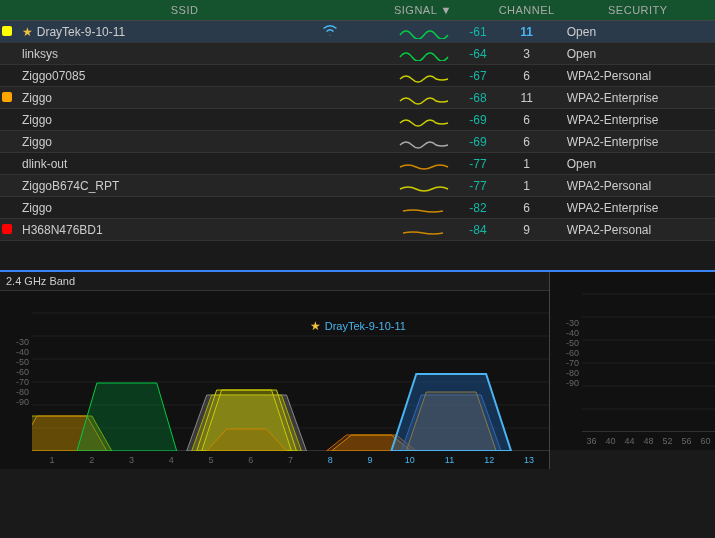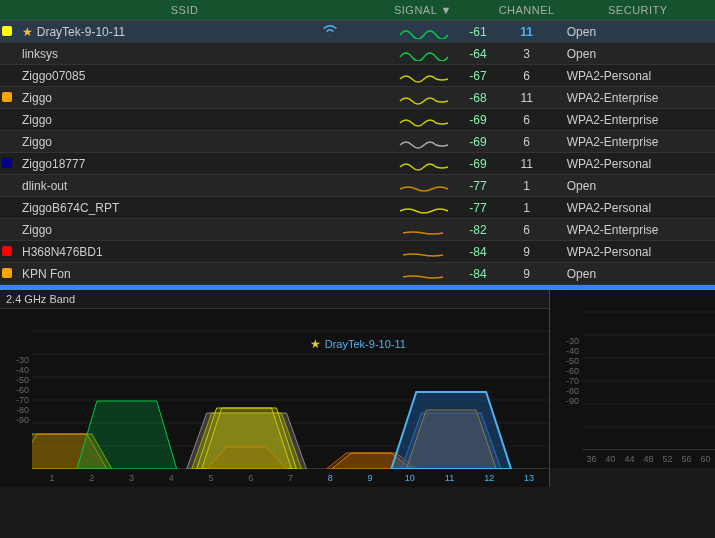--- a/index.html
+++ b/index.html
@@ -57,27 +57,28 @@
     .signal-bar-container {
       display: flex;
       align-items: center;
       justify-content: flex-end;
       gap: 4px;
     }
     .signal-num {
       display: inline-block;
       width: 30px;
       text-align: right;
-      color: #86efac;
+      color: #14b8a6;
     }
 
     
     .bottom-panels {
       display: flex;
-      border-top: 5px solid #3b82f6;
+      border-top: 2px solid #3b82f6;
+      margin-top: 29px;
     }
     .panel-24 {
       width: 550px;
       border-right: 1px solid #444;
     }
     .panel-5 {
       flex: 1;
     }
     .panel-title {
       color: #ccc;
@@ -264,38 +265,20 @@
               <svg width="55" height="14" viewBox="0 0 55 14">
                 <path d="M2,10 Q8,4 14,10 Q20,16 26,10 Q32,4 38,10 Q44,12 50,10" stroke="#aaaaaa" stroke-width="1.5" fill="none"></path>
               </svg>
               <span class="signal-num">-69</span>
             </div>
           </td>
           <td class="col-channel" style="text-align: center;">6</td>
           <td class="col-security">WPA2-Enterprise</td>
         </tr>
         <tr>
-          <td style="padding: 2px;"><span class="indicator-dot" style="background: darkblue;"></span></td>
-          <td class="col-ssid">
-            <div class="ssid-cell">
-              <span>Ziggo18777</span>
-            </div>
-          </td>
-          <td class="col-signal">
-            <div class="signal-bar-container">
-              <svg width="55" height="14" viewBox="0 0 55 14">
-                <path d="M2,10 Q8,4 14,10 Q20,16 26,10 Q32,4 38,10 Q44,12 50,10" stroke="#cccc00" stroke-width="1.5" fill="none"></path>
-              </svg>
-              <span class="signal-num">-69</span>
-            </div>
-          </td>
-          <td class="col-channel" style="text-align: center;">11</td>
-          <td class="col-security">WPA2-Personal</td>
-        </tr>
-        <tr>
           <td style="padding: 2px;"></td>
           <td class="col-ssid">
             <div class="ssid-cell">
               <span>dlink-out</span>
             </div>
           </td>
           <td class="col-signal">
             <div class="signal-bar-container">
               <svg width="55" height="14" viewBox="0 0 55 14">
                 <path d="M2,10 Q10,6 18,10 Q26,14 34,10 Q42,6 50,10" stroke="#cc8800" stroke-width="1.5" fill="none"></path>
@@ -352,38 +335,20 @@
           <td class="col-signal">
             <div class="signal-bar-container">
               <svg width="55" height="14" viewBox="0 0 55 14">
                 <path d="M5,10 Q15,8 25,10 Q35,12 45,10" stroke="#cc8800" stroke-width="1.5" fill="none"></path>
               </svg>
               <span class="signal-num">-84</span>
             </div>
           </td>
           <td class="col-channel" style="text-align: center;">9</td>
           <td class="col-security">WPA2-Personal</td>
-        </tr>
-        <tr>
-          <td style="padding: 2px;"><span class="indicator-dot" style="background: orange;"></span></td>
-          <td class="col-ssid">
-            <div class="ssid-cell">
-              <span>KPN Fon</span>
-            </div>
-          </td>
-          <td class="col-signal">
-            <div class="signal-bar-container">
-              <svg width="55" height="14" viewBox="0 0 55 14">
-                <path d="M5,10 Q15,8 25,10 Q35,12 45,10" stroke="#cc8800" stroke-width="1.5" fill="none"></path>
-              </svg>
-              <span class="signal-num">-84</span>
-            </div>
-          </td>
-          <td class="col-channel" style="text-align: center;">9</td>
-          <td class="col-security">Open</td>
         </tr>
       </tbody>
   </table>
 
   <div class="bottom-panels">
 
     <div class="panel-24">
       <div class="panel-title">2.4 GHz Band</div>
       <div class="chart-area chart-24">
 

